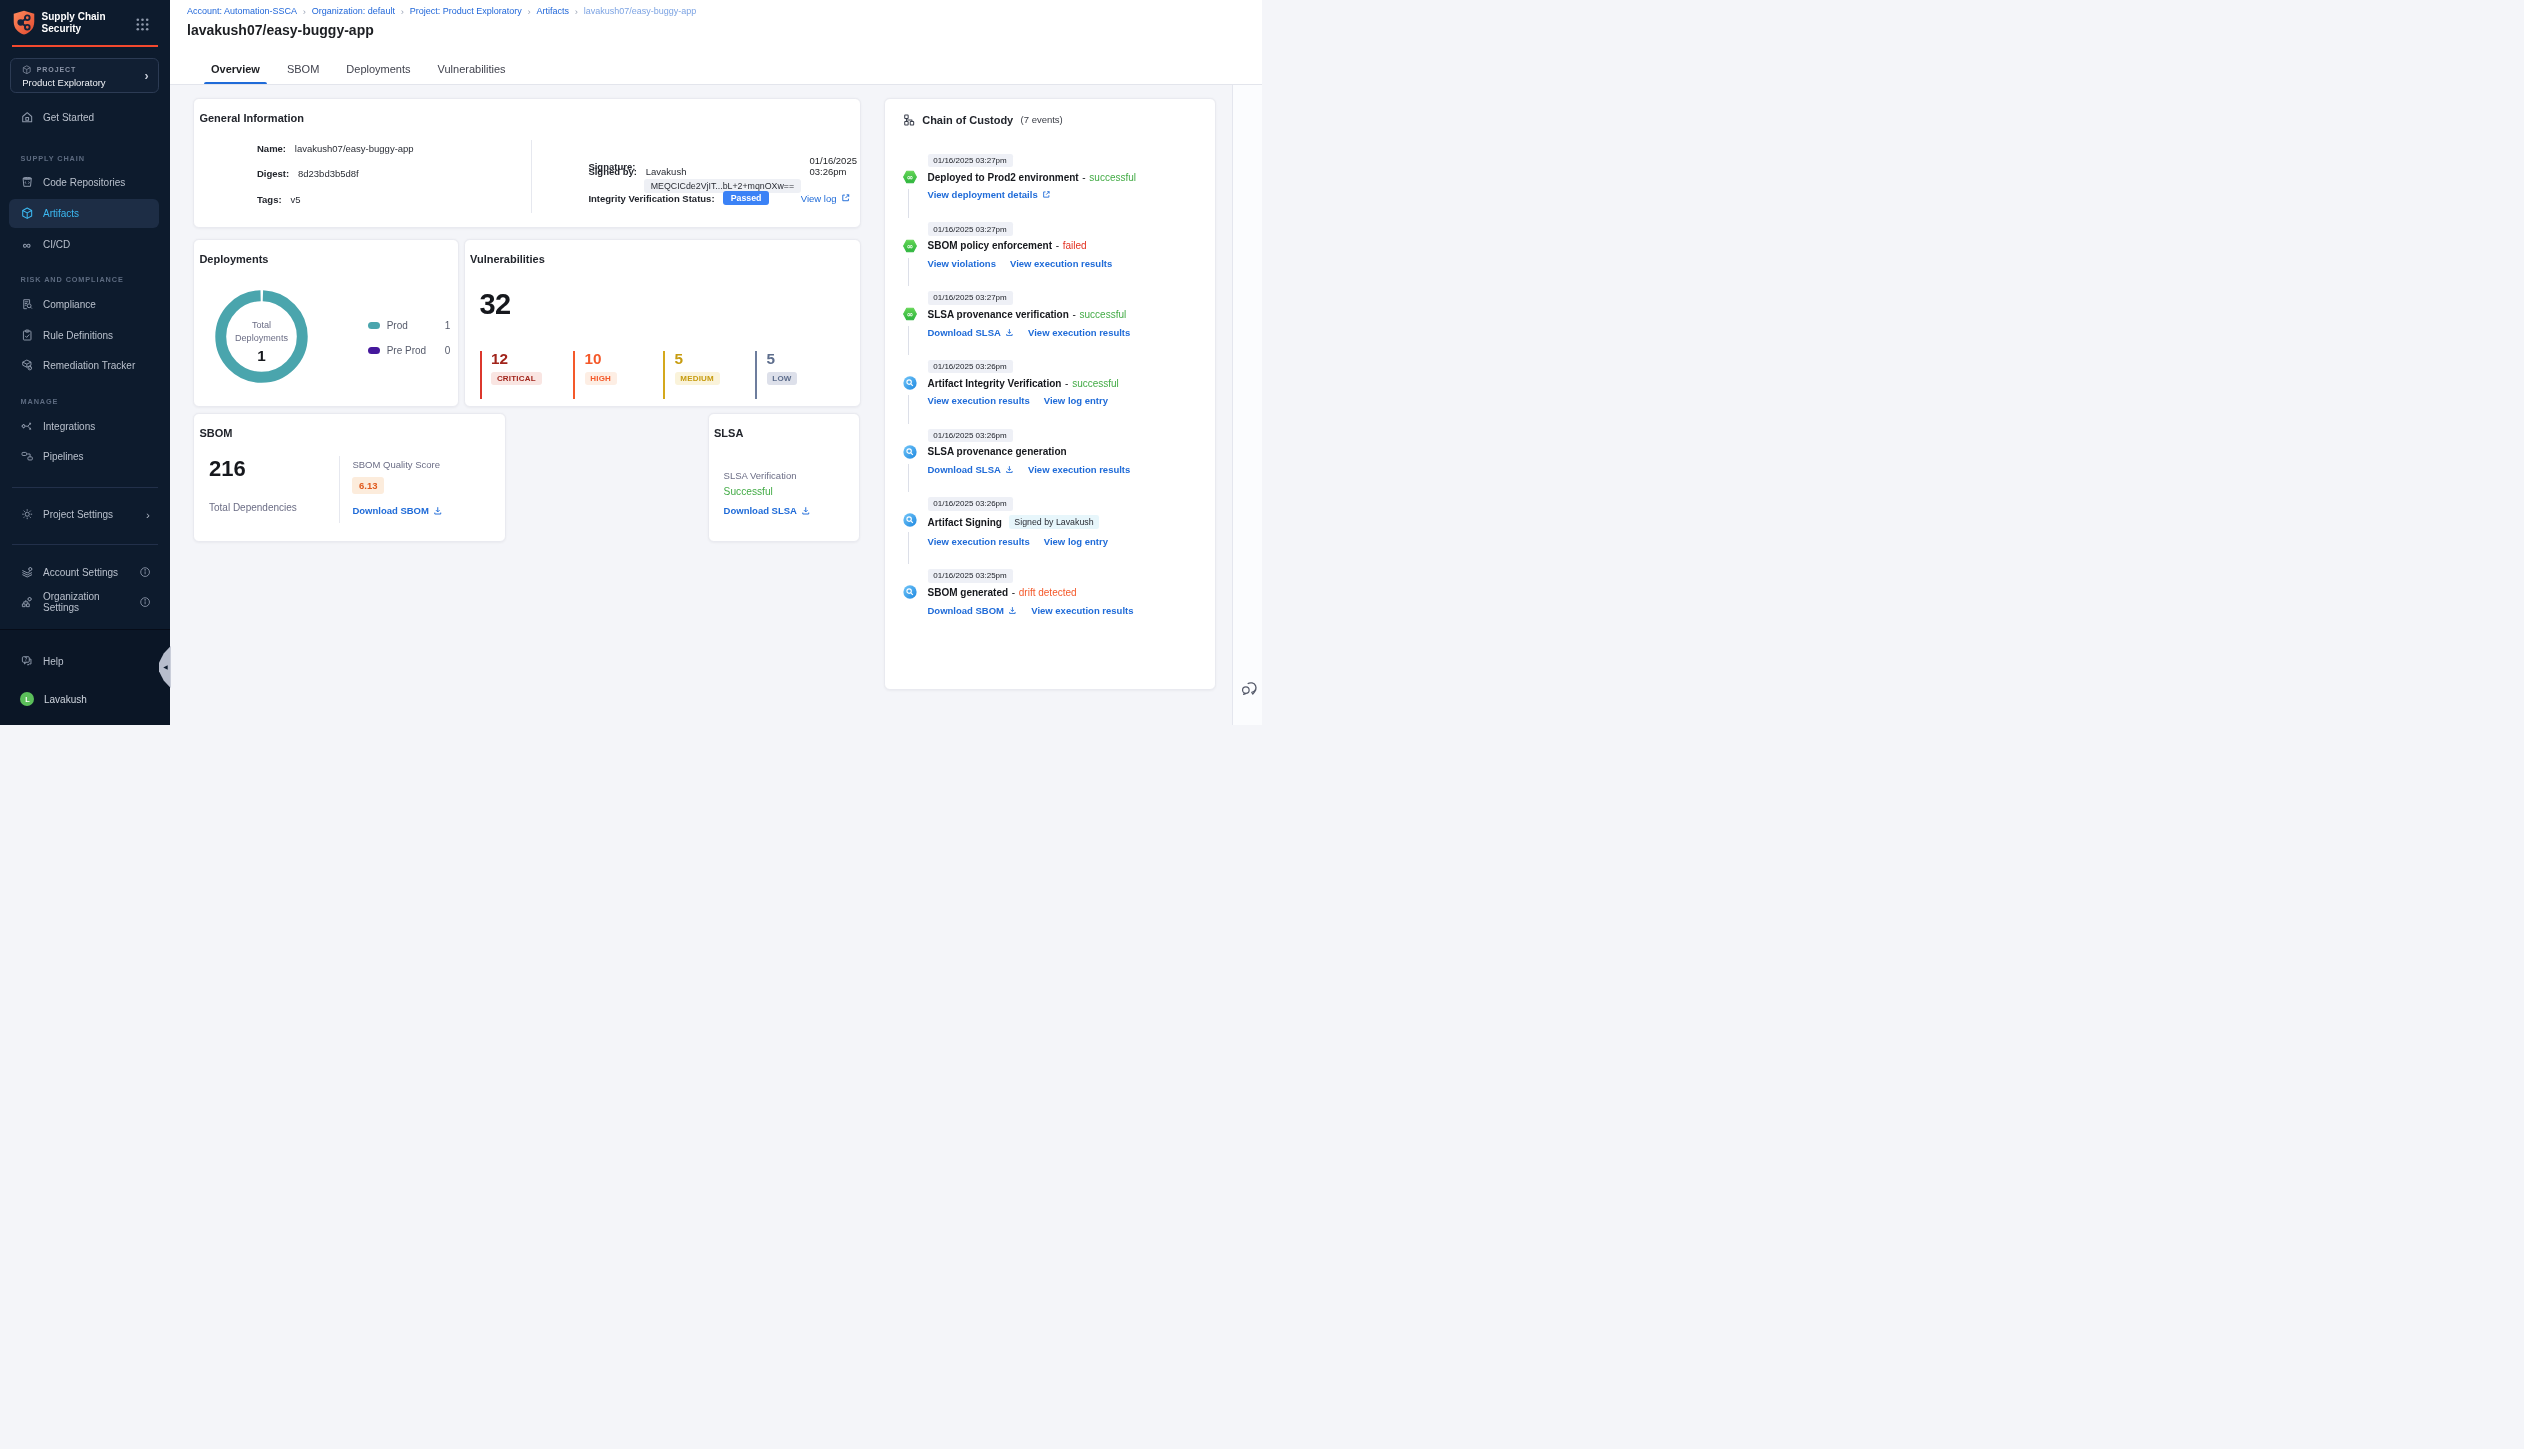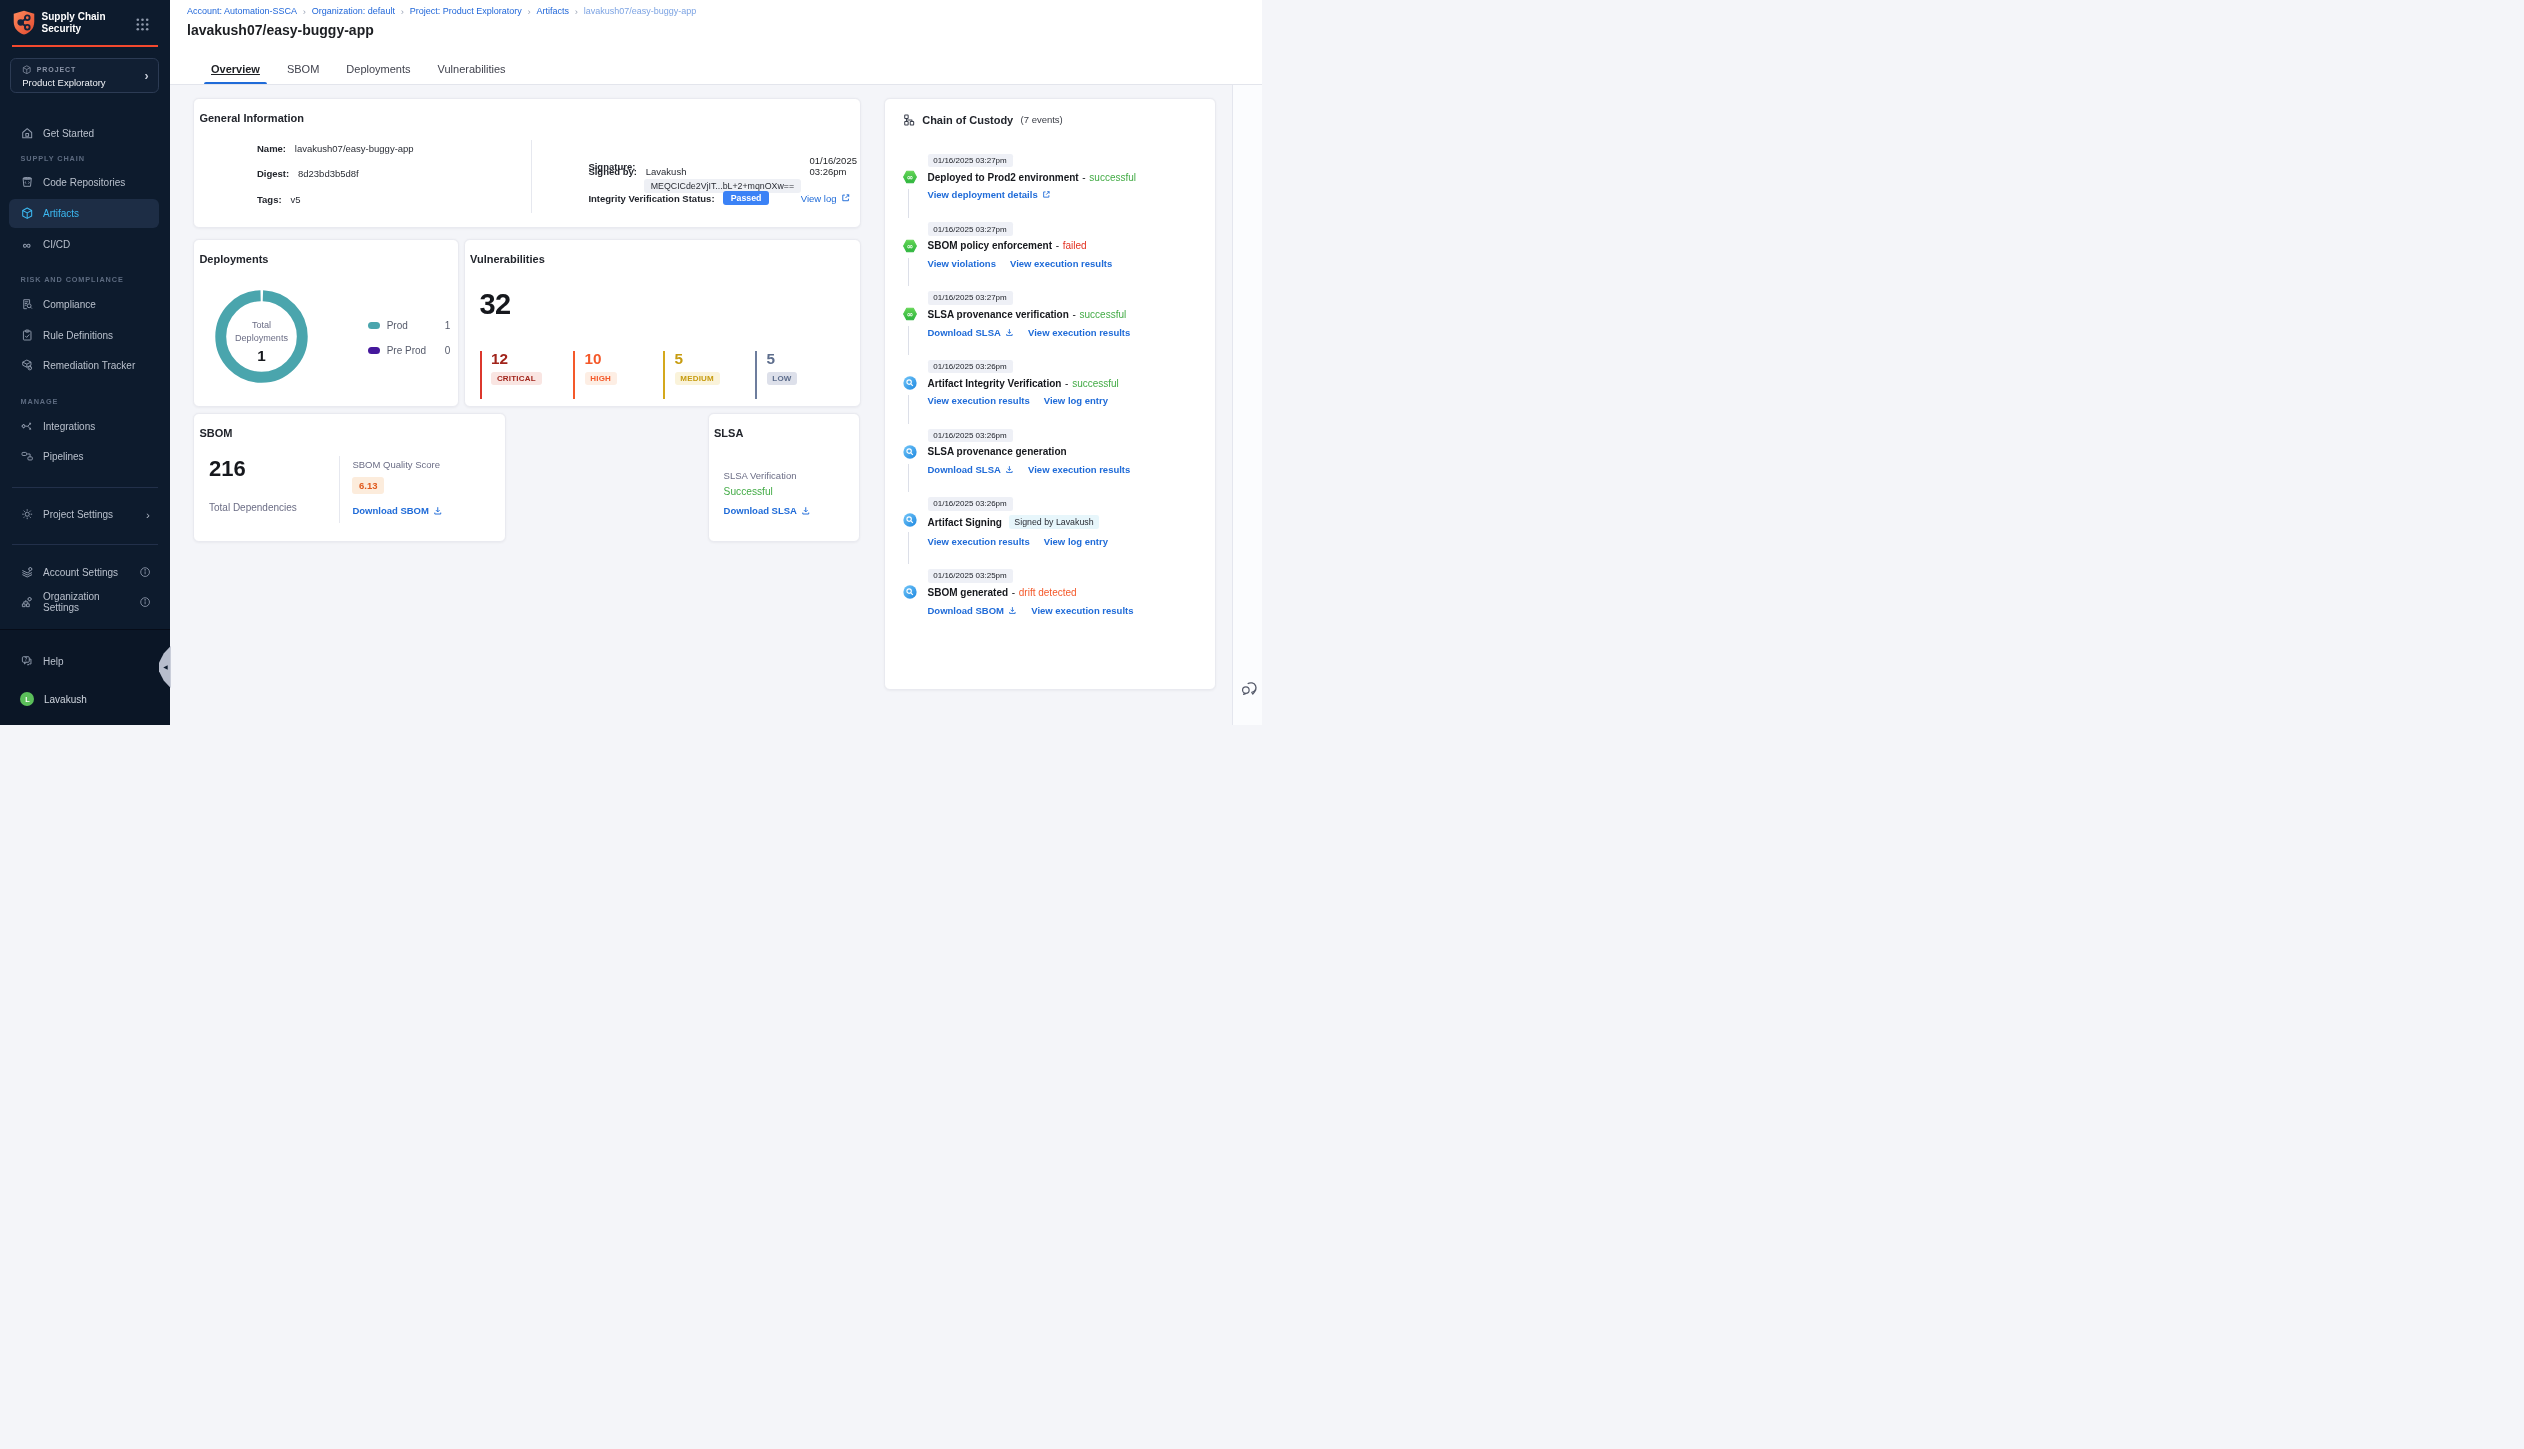--- a/index.html
+++ b/index.html
@@ -37,21 +37,21 @@
 
   
   .main-header { position:absolute; left:170px; top:0; width:1092px; height:85px; background:#fff; border-bottom:0.7px solid #e3e5ec; z-index:2; }
   .breadcrumb { position:absolute; left:17px; top:5.8px; display:flex; align-items:center; gap:5.8px; font-size:9px; }
   .crumb { color:#2167d9; cursor:pointer; text-decoration:none; }
   .crumb.last { color:#7da4e3; }
   .crumb-sep { color:#9aa3b5; font-size:9.5px; }
   .page-title { position:absolute; left:17px; top:22px; font-size:14px; font-weight:bold; color:#1d1f23; }
   .tabs { position:absolute; left:41px; bottom:0; display:flex; gap:27px; }
   .tab { position:relative; font-size:11px; color:#41434e; padding:7.3px 0 9.5px; cursor:pointer; }
-  .tab.active { color:#1d1f23; font-weight:bold;text-decoration:underline; }
+  .tab.active { color:#1d1f23; font-weight:bold; }
   .tab.active::after { content:""; position:absolute; left:-6.6px; right:-6.6px; bottom:0; height:2.2px; background:#1f6bd8; border-radius:2.2px 2.2px 0 0; }
 
   
   .content { position:absolute; left:170px; top:85px; width:1062px; height:640px; background:#f4f5f9; }
   .right-strip { position:absolute; left:1232px; top:85px; width:31px; height:640px; background:#fbfcfe; border-left:0.7px solid #e4e6ee; }
   .feedback-btn { position:absolute; left:1240px; top:678px; width:19px; height:19px; color:#565b6b; cursor:pointer; z-index:3; }
 
   .card { position:absolute; background:#fff; border:0.7px solid #e9eaf0; border-radius:5.8px; box-shadow:0 0.7px 2.2px rgba(40,41,61,.05); }
   .card-title { position:absolute; left:5px; top:13px; font-size:11px; font-weight:bold; color:#22252c; }
 
@@ -159,21 +159,21 @@
           <polygon points="9,1.5 15.5,5 15.5,13 9,16.5 2.5,13 2.5,5"></polygon>
           <path d="M2.5 5 L9 8.5 L15.5 5 M9 8.5 V16.5"></path>
         </g>
       </svg>
       <span class="project-label">PROJECT</span>
     </div>
     <div class="project-name">Product Exploratory</div>
     <span class="project-chevron">›</span>
   </div>
 
-  <div class="nav-item" style="top:120px">
+  <div class="nav-item" style="top:104px">
     <span class="nicon">
       <svg width="12.4" height="12.4" viewBox="0 0 18 18" fill="none" stroke="currentColor" stroke-width="1.5" stroke-linejoin="round">
         <path d="M2.5 8 L9 2.5 L15.5 8 V15.5 H2.5 Z"></path>
           <rect x="7" y="9.5" width="4" height="4"></rect>
       </svg>
     </span>
     <span>Get Started</span>
   </div>
 
   <div class="nav-section" style="top:154px">SUPPLY CHAIN</div>

